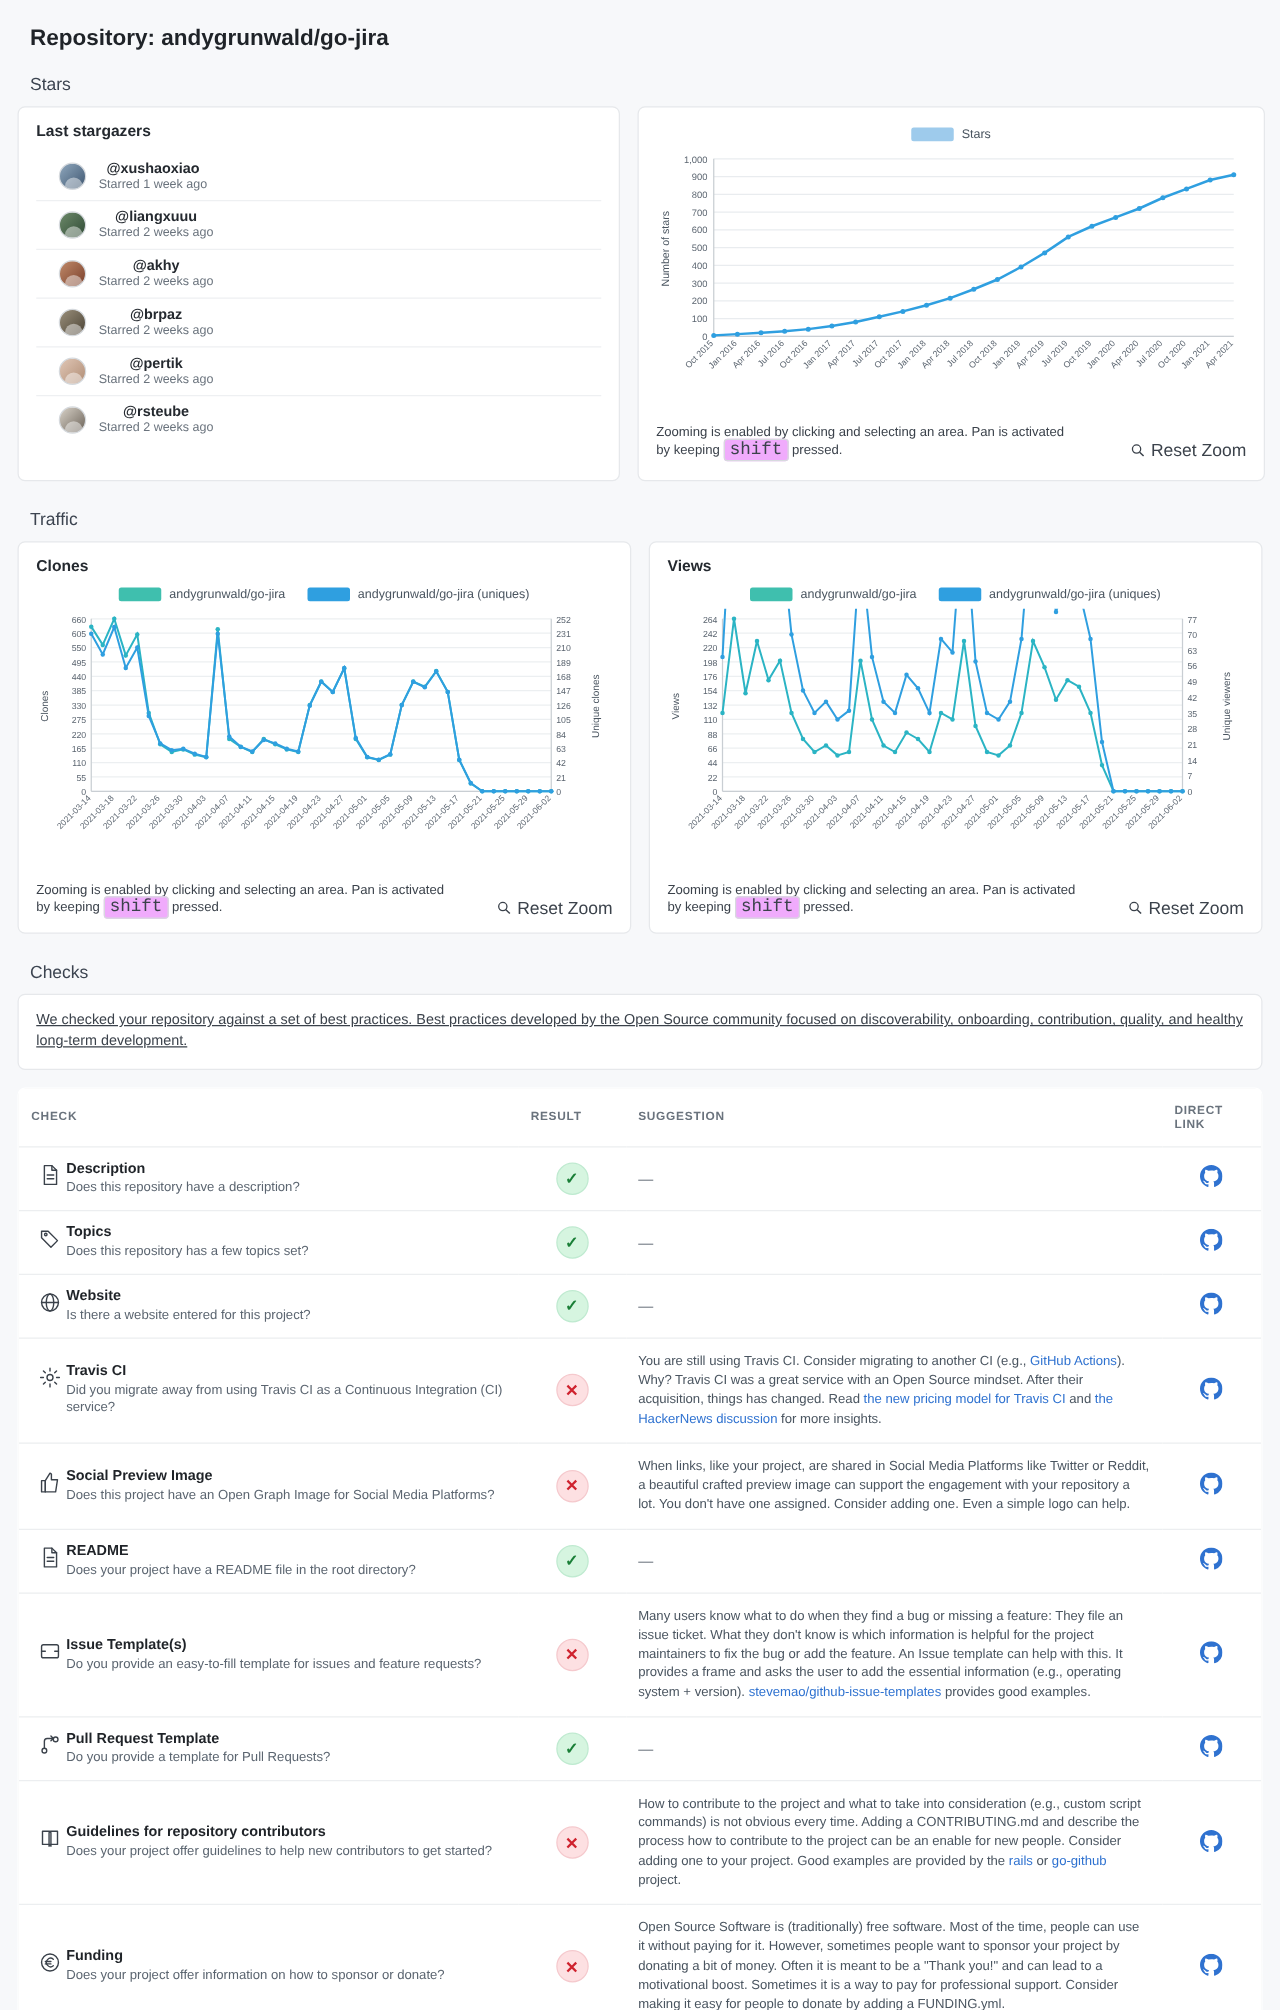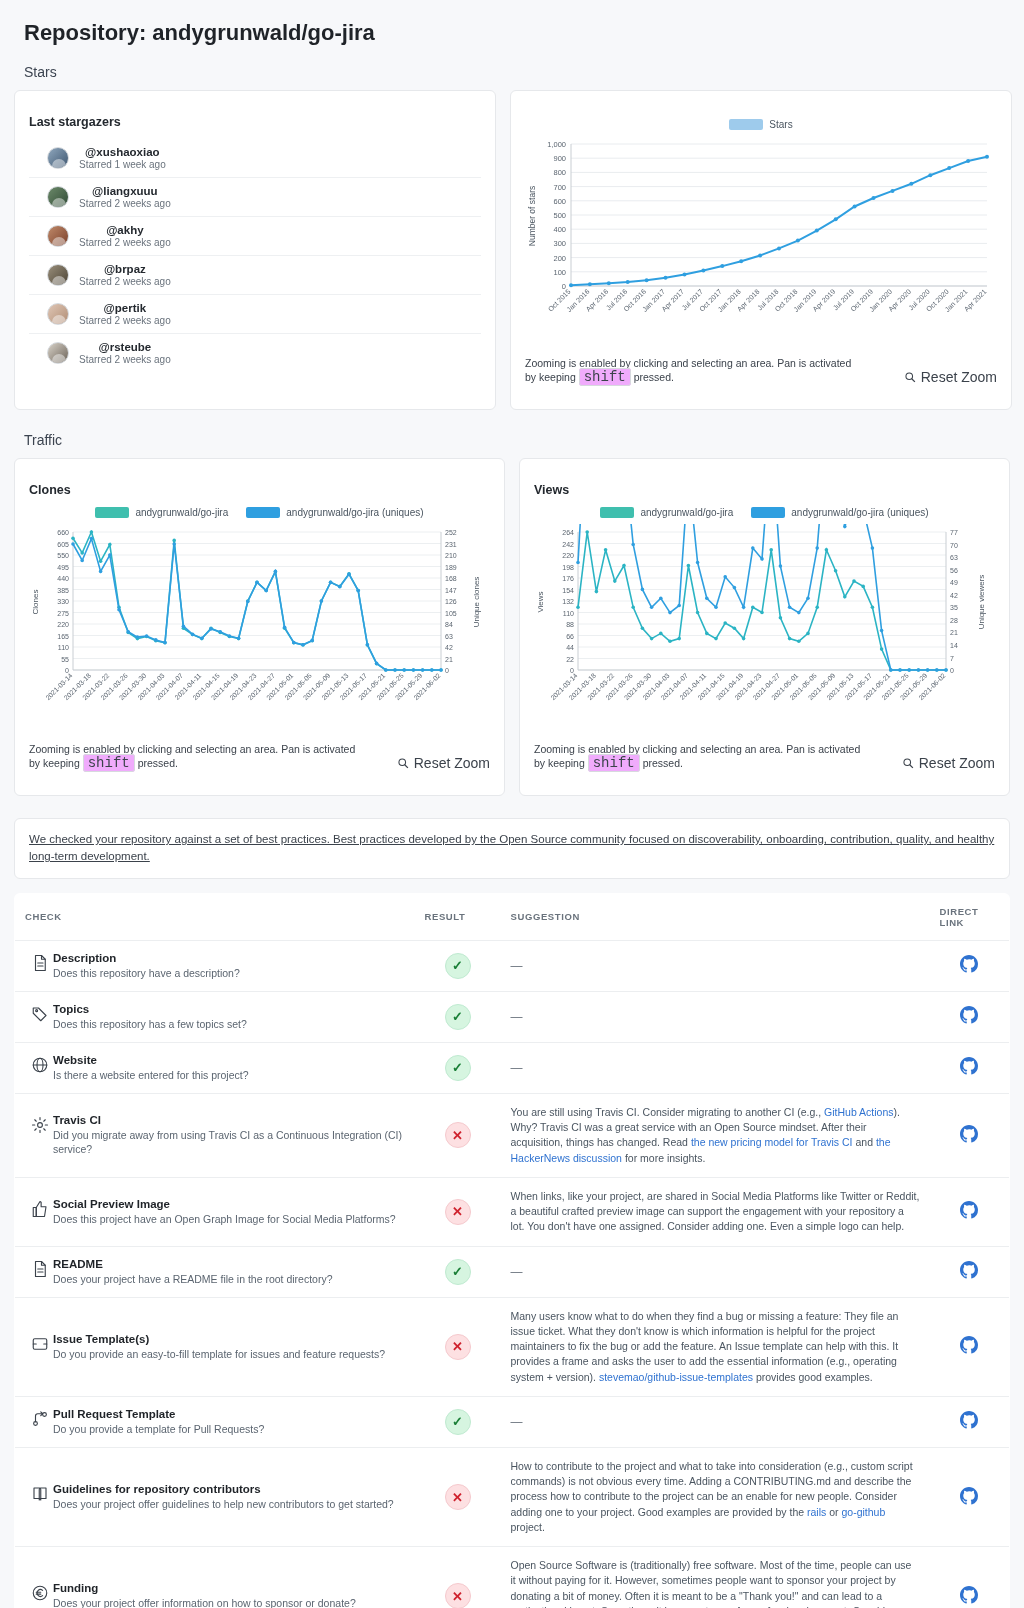--- a/index.html
+++ b/index.html
@@ -7,38 +7,38 @@
   body {
     width: 1024px;
     background: #f7f8fa;
     font-family: "Liberation Sans", sans-serif;
     color: #24292f;
     font-size: 12px;
     -webkit-font-smoothing: antialiased;
   }
   .page { width: 1024px; padding: 14px 14px 24px 14px; }
   h1.repo-title {
-    font-size: 22px;
+    font-size: 18px;
     font-weight: bold;
     margin: 6px 0 18px 10px;
     color: #1f2328;
   }
   h2.section-title {
     font-size: 14px;
     font-weight: normal;
     color: #3c4450;
     margin: 0 0 10px 10px;
   }
   .section { margin-bottom: 22px; }
   .row { display: flex; gap: 14px; }
   .card {
     background: #ffffff;
     border: 1px solid #e6e8eb;
     border-radius: 6px;
-    padding: 24px 14px;
+    padding: 12px 14px;
   }
   .card-title {
     font-size: 12.5px;
     font-weight: bold;
     color: #24292f;
     margin-bottom: 10px;
   }
   
   .stargazers { flex: 0 0 482px; min-height: 300px; }
   .sg-list { margin-top: 10px; text-align: center; }
@@ -649,20 +649,21 @@
             </svg>
             <span>Reset Zoom</span>
           </div>
         </div>
       </div>
 
     </div>
   </div>
 
   <div class="section">
+    <h2 class="section-title">Checks</h2>
     <div class="checks-intro">We checked your repository against a set of best practices. Best practices developed by the Open Source community focused on discoverability, onboarding, contribution, quality, and healthy long-term development.</div>
 
     <table class="checks">
       <thead>
         <tr>
           <th class="col-check">CHECK</th>
           <th class="col-result">RESULT</th>
           <th class="col-sugg">SUGGESTION</th>
           <th class="col-link">DIRECT LINK</th>
         </tr>

